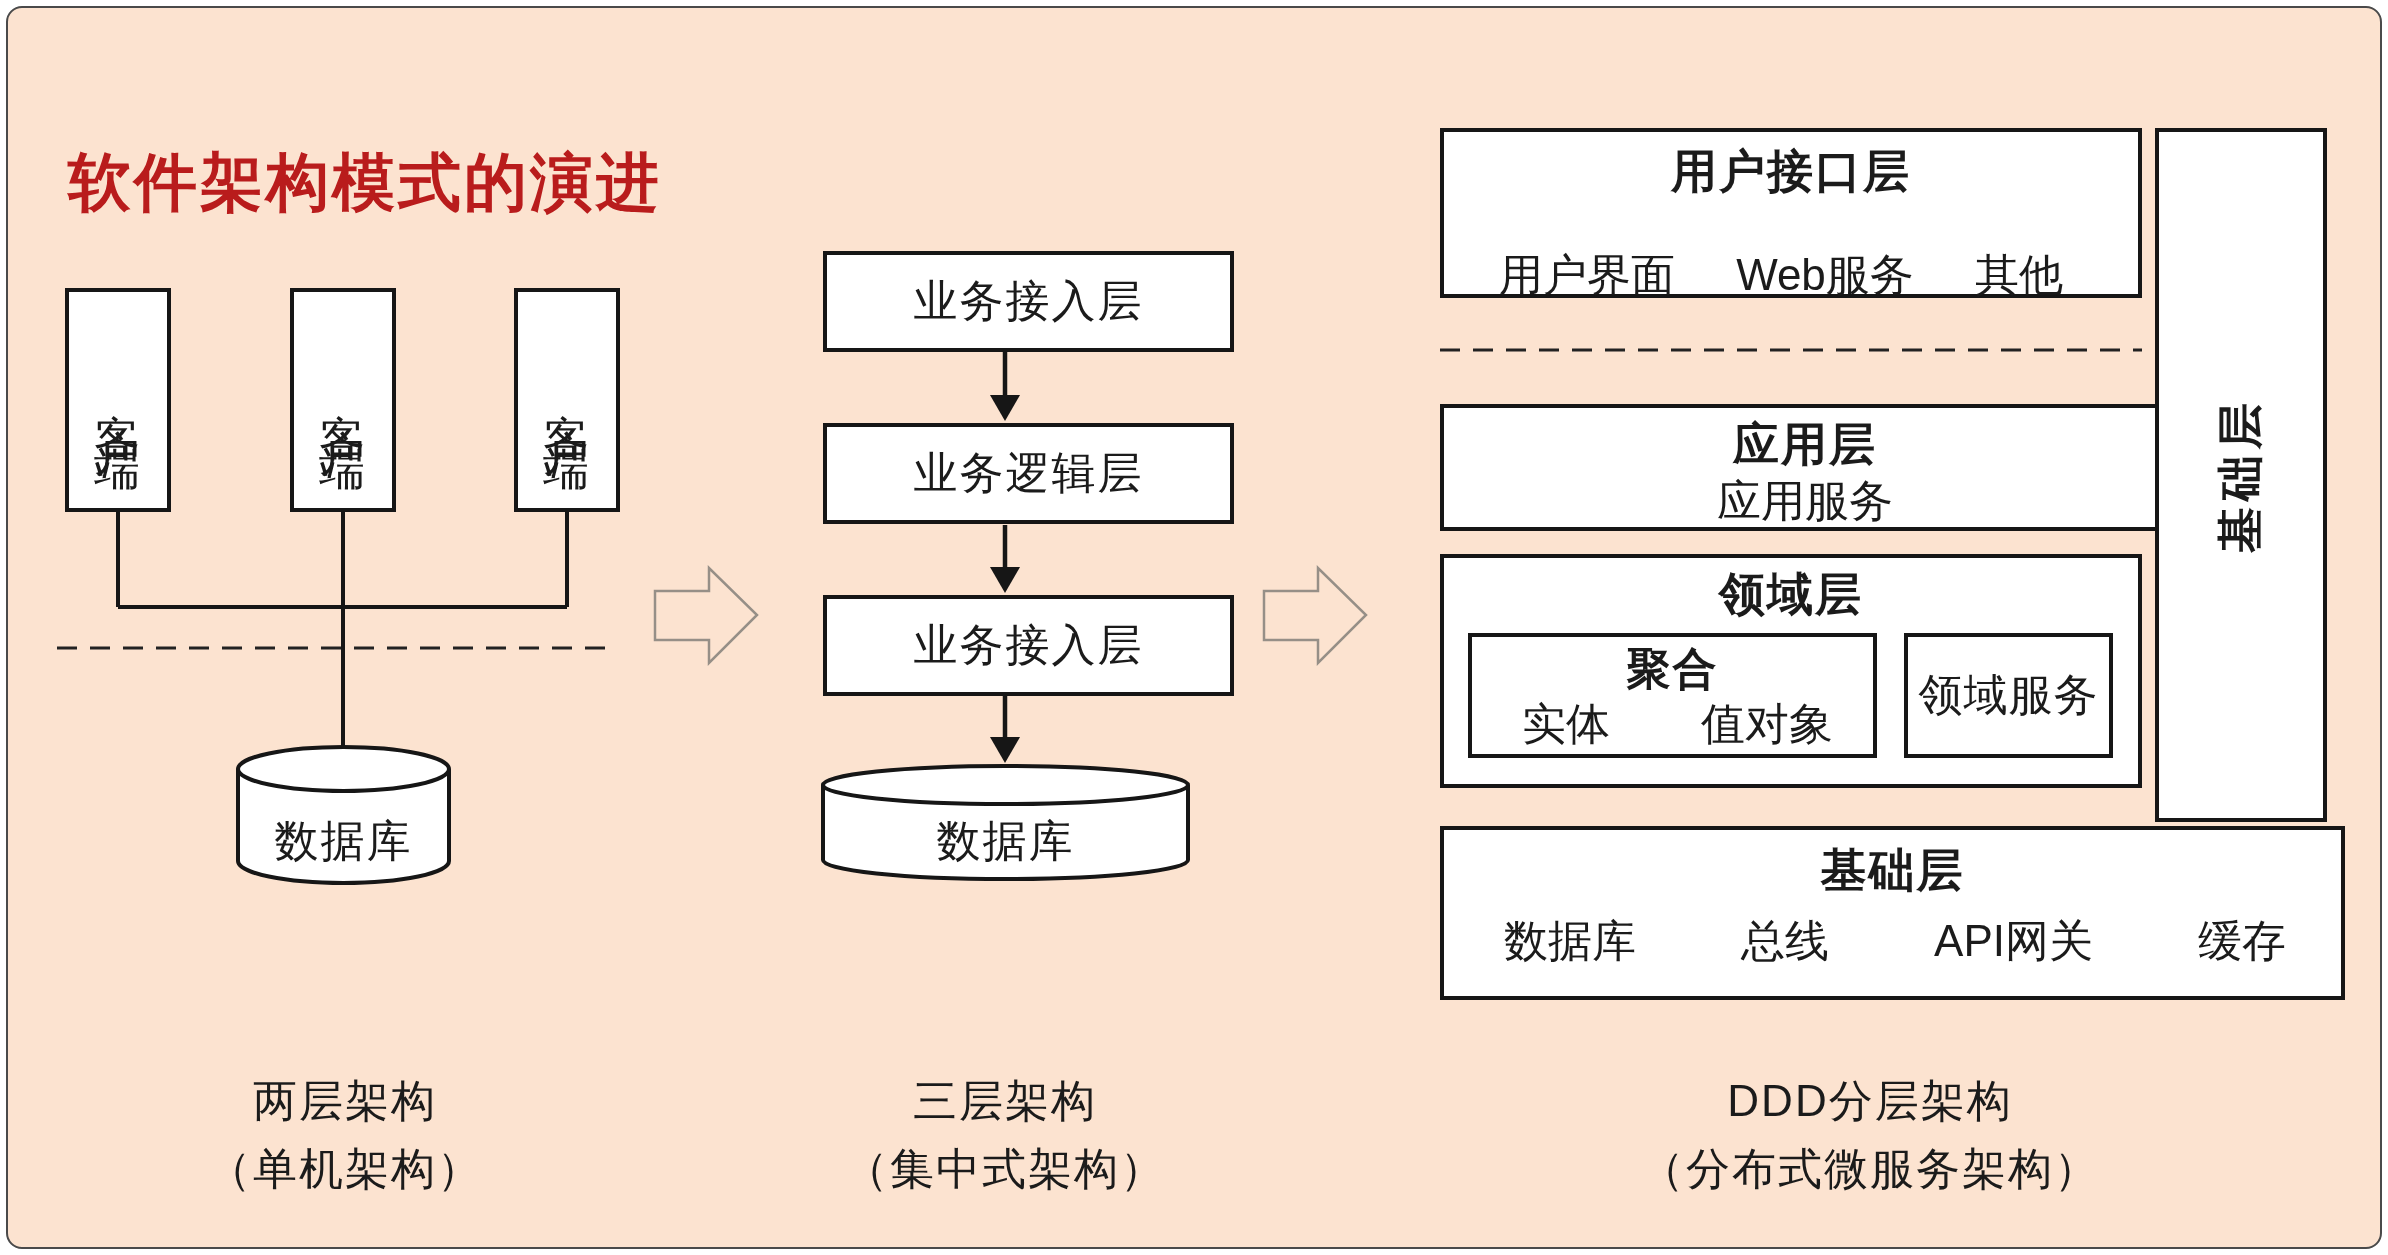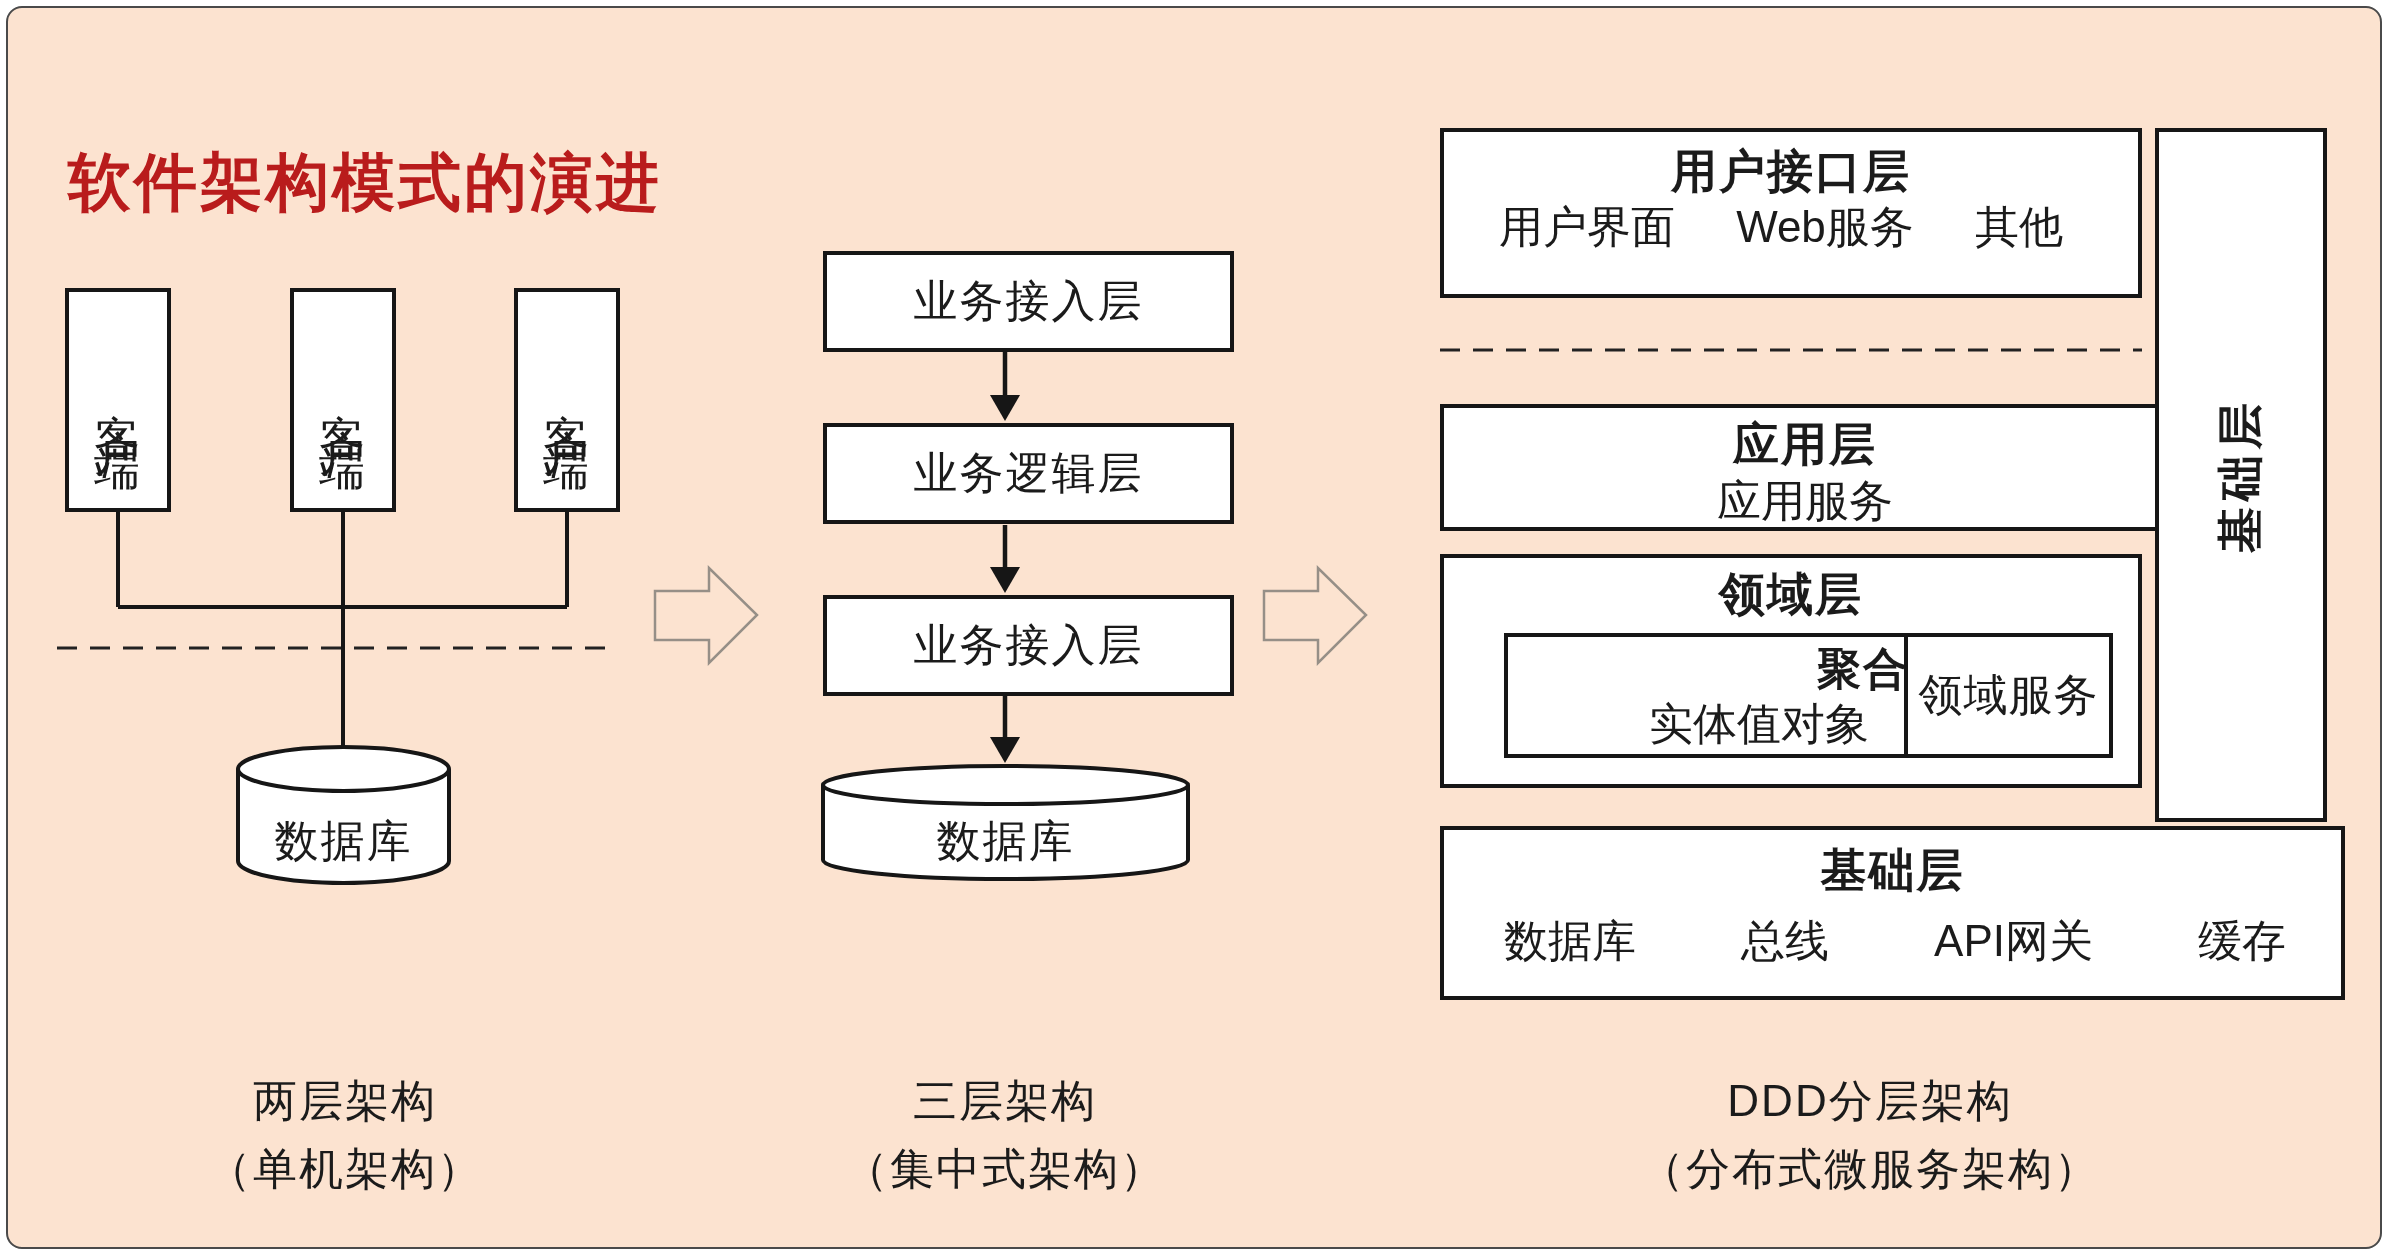--- a/index.html
+++ b/index.html
@@ -131,40 +131,40 @@
   </div>
   <div class="box layer-box" style="top:595px;">
     <span>业务接入层</span>
   </div>
   <div class="cyl-label" style="left:823px;top:812px;width:365px;">数据库</div>
   <div class="caption" style="left:718px;">
     <div>三层架构</div>
     <div class="cap2">（集中式架构）</div>
   </div>
 
-  <div class="box ddd-box" style="left:1440px;top:128px;width:702px;height:170px;padding:16px 0 0 0;">
+  <div class="box ddd-box" style="left:1440px;top:128px;width:702px;height:170px;padding:16px 0 0 0;gap:48px;">
     <div class="ddd-title">用户接口层</div>
     <div class="ddd-items" style="margin-top:11px;padding:0 75px 0 55px;">
       <span class="ddd-item">用户界面</span>
       <span class="ddd-item">Web服务</span>
       <span class="ddd-item">其他</span>
     </div>
   </div>
 
   <div class="box ddd-box" style="left:1440px;top:404px;width:730px;height:127px;padding:13px 0 0 0;">
     <div class="ddd-title">应用层</div>
     <div class="ddd-items" style="margin-top:12px;justify-content:center;">
       <span class="ddd-item">应用服务</span>
     </div>
   </div>
 
   <div class="box ddd-box" style="left:1440px;top:554px;width:702px;height:234px;padding:13px 0 0 0;">
     <div class="ddd-title">领域层</div>
   </div>
-  <div class="box ddd-box" style="left:1504px;top:633px;width:409px;height:125px;padding:10px 0 12px 0;align-items:flex-end;">
+  <div class="box ddd-box" style="left:1468px;top:633px;width:409px;height:125px;padding:10px 0 12px 0;">
     <div class="ddd-title" style="font-size:44px;">聚合</div>
     <div class="ddd-items" style="margin-top:11px;padding:0 40px 0 50px;">
       <span class="ddd-item">实体</span>
       <span class="ddd-item">值对象</span>
     </div>
   </div>
   <div class="box center-label" style="left:1904px;top:633px;width:209px;height:125px;">
     <span>领域服务</span>
   </div>
 

